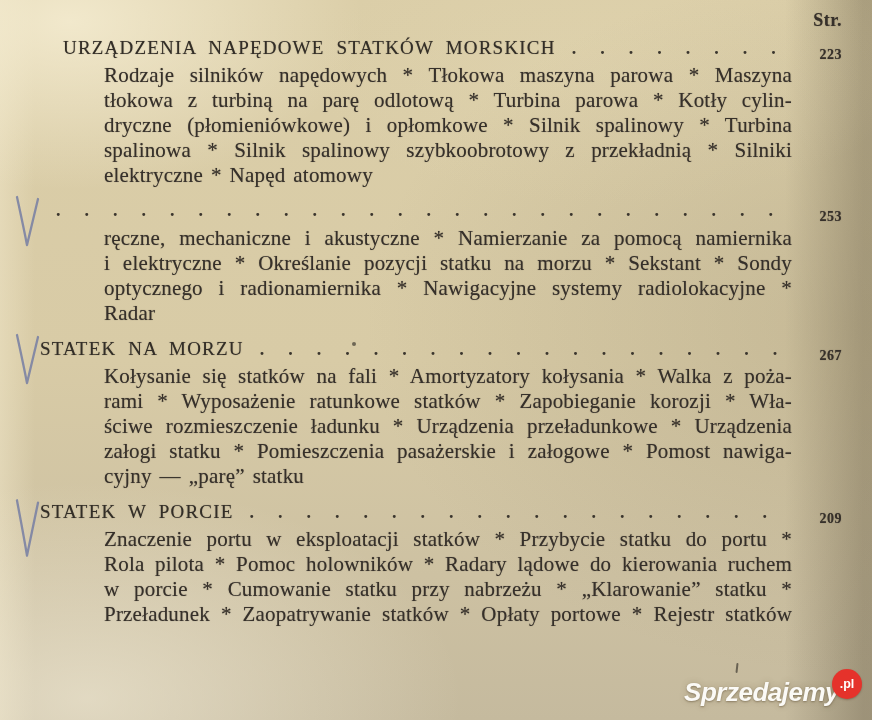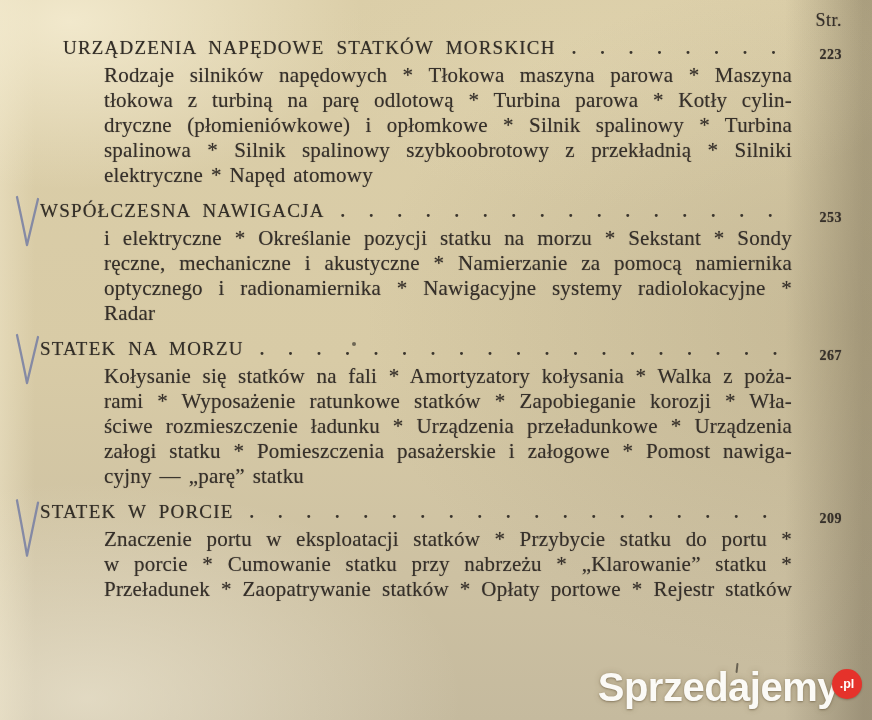--- a/index.html
+++ b/index.html
@@ -19,21 +19,21 @@
       radial-gradient(ellipse 400px 180px at 70% 10%, rgba(228,216,180,.35), rgba(228,216,180,0) 75%),
       linear-gradient(to right, rgba(238,228,198,.55) 0%, rgba(238,228,198,0) 4%, rgba(0,0,0,0) 90%, rgba(92,82,60,.38) 99%),
       linear-gradient(to bottom, #dbcea8 0%, #d8cba6 50%, #cdc1a2 80%, #c5ba9e 100%);
   }
   
   .str-label{
     text-align:right;
     margin-right:30px;
     height:22px;
     font-size:18px;
-    font-weight:400;
+    font-weight:700;
     letter-spacing:.5px;
     margin-bottom:5px;
     text-shadow:0 0 1px rgba(52,46,38,.5);
   }
   .toc{ }
   .toc-section{ margin-bottom:12px; }
   .heading{
     position:relative;
     display:flex;
     align-items:baseline;
@@ -97,26 +97,27 @@
   .speck.sp1{ left:352px; top:342px; width:4px; height:4px; border-radius:50%; }
   .speck.sp2{ left:736px; top:663px; width:2px; height:10px; border-radius:1px; transform:rotate(6deg); }
   
   .watermark{
     position:absolute;
     right:10px; bottom:8px;
     font-family:"Liberation Sans", sans-serif;
     white-space:nowrap;
   }
   .wm-text{
-    font-size:40px;
+    font-size:26px;
     font-weight:700;
     letter-spacing:-.5px;
     color:#fbfaf6;
     text-shadow:0 1px 2px rgba(80,65,40,.45), 0 0 6px rgba(110,92,58,.3);
     vertical-align:baseline;
+    font-style:italic;
   }
   .wm-badge{
     display:inline-block;
     width:30px;height:30px;
     margin-left:-7px;
     border-radius:50%;
     background:#e5322b;
     color:#ffffff;
     font-size:12.5px;
     font-weight:700;
@@ -148,27 +149,26 @@
           <div class="line short">elektryczne * Napęd atomowy</div>
         </div>
   </section>
       <section class="toc-section s1">
     <div class="heading">
       <span class="check">
         <svg viewBox="0 0 26 54" preserveAspectRatio="none">
           <path d="M3 3 C6 17 10 35 13 51 L24 5" fill="none" stroke="#767ea3" stroke-width="2.3" stroke-linecap="round" stroke-linejoin="round" opacity="0.85"></path>
         </svg>
       </span>
-      <span class="title">WSPÓŁCZESNA NAWIGACJA</span>
       <span class="dots">........................................</span>
       <span class="pagenum">253</span>
     </div>
     <div class="body">
+          <div class="line">ręczne, mechaniczne i akustyczne * Namierzanie za pomocą namiernika</div>
           <div class="line">i elektryczne * Określanie pozycji statku na morzu * Sekstant * Sondy</div>
-          <div class="line">ręczne, mechaniczne i akustyczne * Namierzanie za pomocą namiernika</div>
           <div class="line">optycznego i radionamiernika * Nawigacyjne systemy radiolokacyjne *</div>
           <div class="line short">Radar</div>
         </div>
   </section>
       <section class="toc-section s2">
     <div class="heading">
       <span class="check">
         <svg viewBox="0 0 26 54" preserveAspectRatio="none">
           <path d="M3 3 C6 17 10 35 13 51 L24 5" fill="none" stroke="#767ea3" stroke-width="2.3" stroke-linecap="round" stroke-linejoin="round" opacity="0.85"></path>
         </svg>
@@ -191,20 +191,21 @@
         <svg viewBox="0 0 26 54" preserveAspectRatio="none">
           <path d="M3 3 C6 17 10 35 13 51 L24 5" fill="none" stroke="#767ea3" stroke-width="2.3" stroke-linecap="round" stroke-linejoin="round" opacity="0.85"></path>
         </svg>
       </span>
       <span class="title">STATEK W PORCIE</span>
       <span class="dots">........................................</span>
       <span class="pagenum">209</span>
     </div>
     <div class="body">
           <div class="line">Znaczenie portu w eksploatacji statków * Przybycie statku do portu *</div>
+          <div class="line">Rola pilota * Pomoc holowników * Radary lądowe do kierowania ruchem</div>
           <div class="line">w porcie * Cumowanie statku przy nabrzeżu * „Klarowanie” statku *</div>
           <div class="line">Przeładunek * Zaopatrywanie statków * Opłaty portowe * Rejestr statków</div>
         </div>
   </section>
     </div>
 
   <div class="speck sp1"></div>
   <div class="speck sp2"></div>
 
   <div class="watermark">

